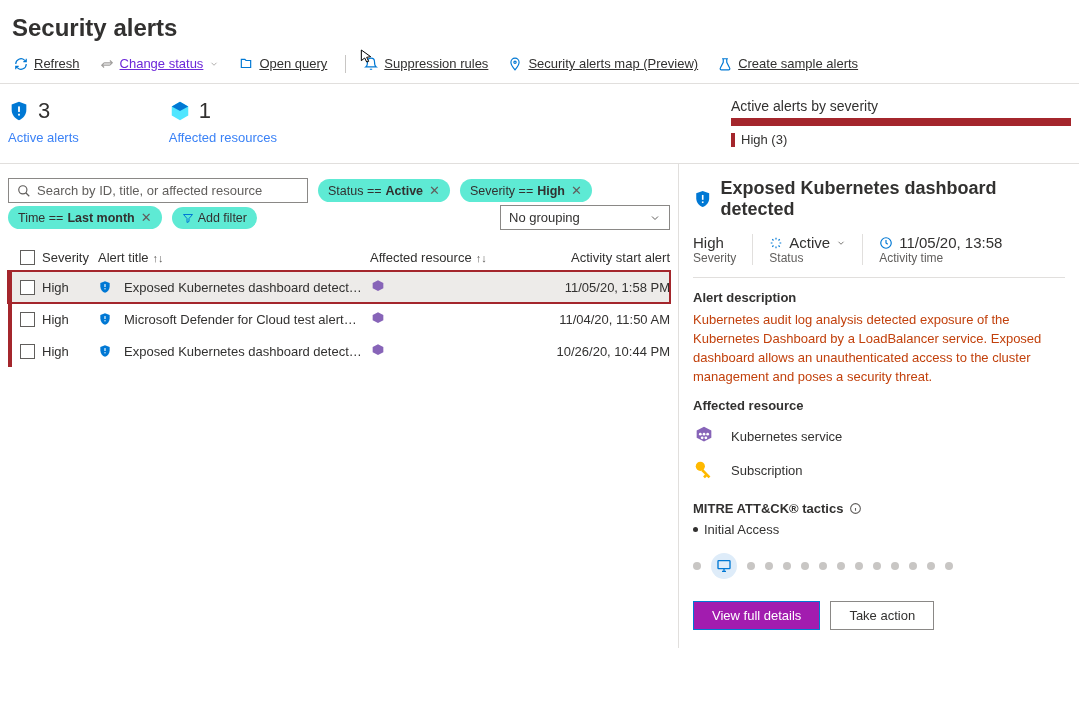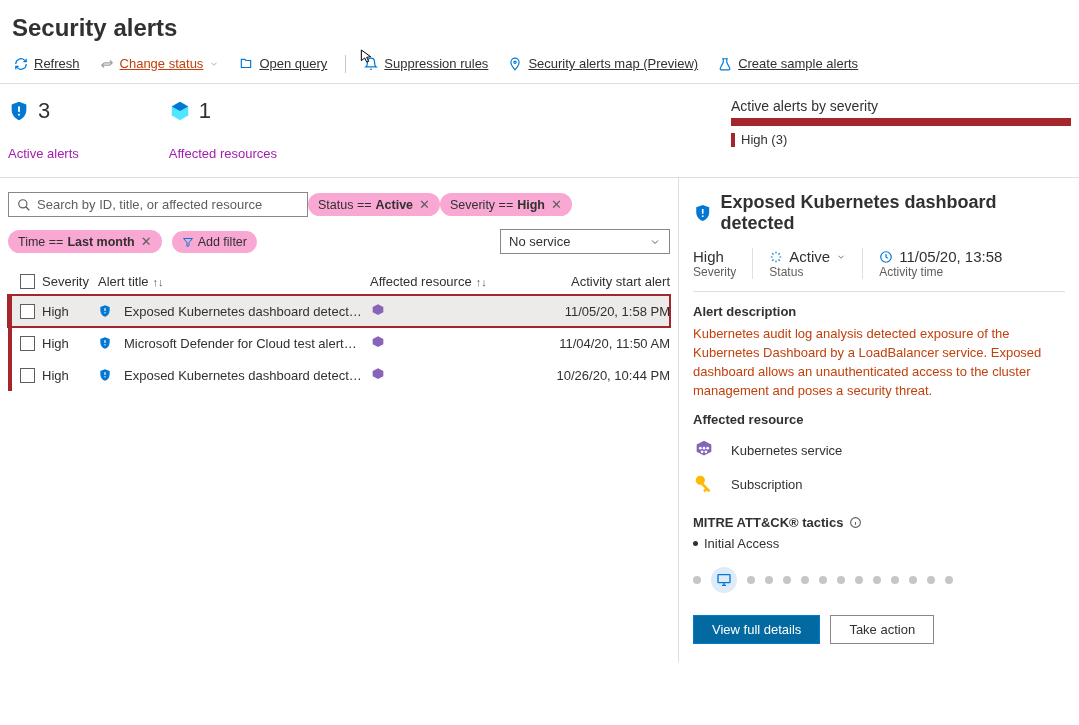--- a/index.html
+++ b/index.html
@@ -17,38 +17,38 @@
     padding: 14px 12px 10px;
   }
   .toolbar {
     display: flex;
     align-items: center;
     gap: 4px;
     padding: 0 6px 8px;
     border-bottom: 1px solid #e1dfdd;
   }
   .tbtn { display:inline-flex; align-items:center; gap:6px; padding:4px 8px; color:#323130; cursor:pointer;text-decoration:underline;}
-  .tbtn.disabled { color:#c2410c; cursor:default;justify-content:flex-end;}
+  .tbtn.disabled { color:#6d28d9; cursor:default;justify-content:flex-end;}
   .tdiv { width:1px; height:18px; background:#c8c6c4; margin:0 6px;}
   .summary { display:flex; padding:14px 8px 16px; border-bottom:1px solid #e1dfdd;}
   .stat { display:flex; flex-direction:column; margin-right:90px;}
   .stat-top { display:flex; align-items:center; gap:8px;}
   .stat-num { font-size:22px; font-weight:400;}
-  .stat-label { margin-top:22px; color:#a21caf; font-size:13px;}
+  .stat-label { margin-top:6px; color:#3b82f6; font-size:13px;}
   .sev-right { margin-left:auto; width:340px;}
   .sev-title { font-size:14px; margin-bottom:4px;}
   .sev-bar { height:8px; background:#a4262c; width:100%;}
   .sev-line { display:flex; align-items:center; gap:6px; margin-top:6px;}
   .sev-chip { width:4px; height:14px; background:#a4262c; display:inline-block;}
   .body { display:flex;}
   .left { flex:1; border-right:1px solid #e1dfdd; padding:14px 8px 8px;}
   .right { width:400px; padding:14px 14px 18px;}
-  .filters-row { display:flex; align-items:center; margin-bottom:12px;}
+  .filters-row { display:flex; align-items:center; gap:10px; margin-bottom:2px;}
   .search { display:flex; align-items:center; gap:6px; border:1px solid #8a8886; padding:4px 8px; width:300px; color:#605e5c;}
-  .pill { display:inline-flex; align-items:center; gap:4px; background:#f9a8d4; border-radius:12px; padding:4px 10px; font-size:12.5px; cursor:pointer;}
+  .pill { display:inline-flex; align-items:center; gap:4px; background:#5eead4; border-radius:12px; padding:4px 10px; font-size:12.5px; cursor:pointer;}
   .pill .close { color:#605e5c; font-size:13px; margin-left:2px;}
   .filters-row2 { display:flex; align-items:center; gap:10px; margin-bottom:14px;}
   .grouping { margin-left:auto; border:1px solid #8a8886; padding:4px 8px; width:170px; display:flex; justify-content:space-between; align-items:center; cursor:pointer;}
   .thead { display:flex; align-items:center; padding:6px 0; color:#323130; font-size:13px;}
   .col-chk { width:30px; display:flex; justify-content:center;}
   .col-sev { width:56px;}
   .col-title { flex:1;}
   .col-res { width:170px;}
   .col-time { width:130px; text-align:right;}
   .sort { color:#605e5c; font-size:11px; margin-left:4px;}
@@ -66,21 +66,21 @@
   .meta:last-child { border-right:none;}
   .meta-val { font-size:15px; display:flex; align-items:center; gap:6px;}
   .meta-lab { font-size:12px; color:#605e5c;}
   .section-h { font-weight:600; margin:6px 0;}
   .desc { color:#c2410c; line-height:1.45; font-size:13px; margin-bottom:12px;}
   .res-row { display:flex; align-items:center; gap:16px; padding:6px 0;}
   .tactic-stages { display:flex; align-items:center; gap:10px; margin:16px 0 22px; }
   .dot { width:8px; height:8px; border-radius:50%; background:#c8c6c4;}
   .dot.big { width:26px; height:26px; background:#deecf9; display:flex; align-items:center; justify-content:center;}
   .btns { display:flex; gap:10px;}
-  .btn-primary { background:#0369a1; color:#fff; border:1px solid #0078d4; padding:6px 18px; cursor:pointer; font-size:13px;}
+  .btn-primary { background:#a21caf; color:#fff; border:1px solid #0078d4; padding:6px 18px; cursor:pointer; font-size:13px;}
   .btn-secondary { background:#fff; color:#323130; border:1px solid #8a8886; padding:6px 18px; cursor:pointer; font-size:13px;}
   svg { display:block; }
   .cursor { position:absolute; }
 </style>
 </head>
 <body>
 
 <div class="page-title">Security alerts</div>
 
 <div class="toolbar">
@@ -186,21 +186,21 @@
           <b>Last month</b>
         <span class="close">✕</span>
       </span>
       <span class="pill">
         <svg width="12" height="12" viewBox="0 0 24 24" fill="none" stroke="#0078d4" stroke-width="2">
             <path d="M3 5h18l-7 8v6l-4 2v-8L3 5z"></path>
           </svg>
         <span>Add filter</span>
       </span>
       <div class="grouping">
-        <span>No service</span>
+        <span>No grouping</span>
         <svg width="12" height="12" viewBox="0 0 24 24" fill="none" stroke="#605e5c" stroke-width="2">
             <path d="M6 9l6 6 6-6"></path>
           </svg>
       </div>
     </div>
 
     <div class="thead" style="padding-left:4px;">
       <div class="col-chk">
           <span class="chk"></span>
         </div>

